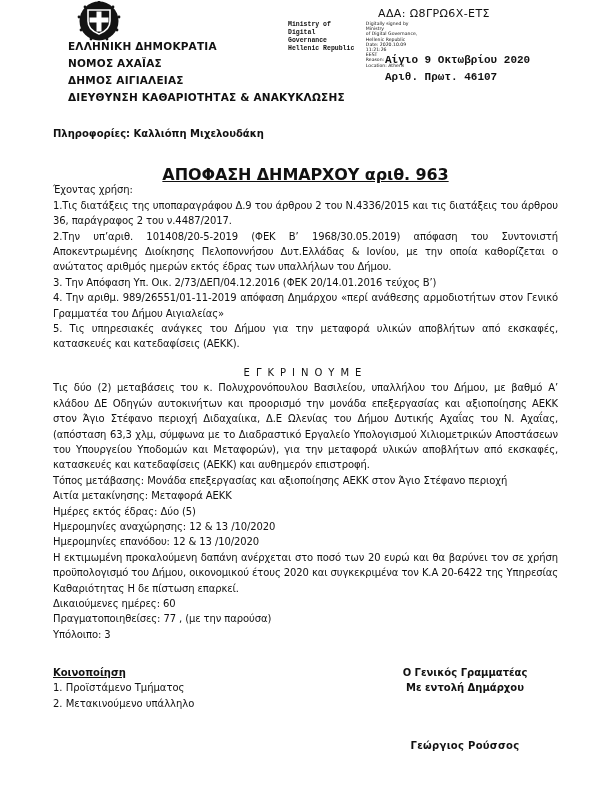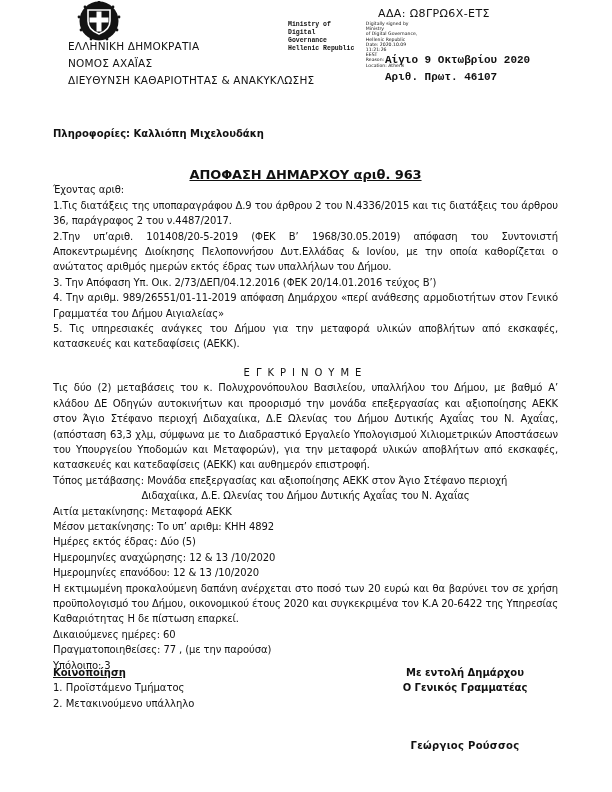--- a/index.html
+++ b/index.html
@@ -16,21 +16,21 @@
   .ada {
     position: absolute;
     left: 378px; top: 7px;
     font-size: 11px;
     letter-spacing: 0.4px;
   }
   .emblem { position: absolute; left: 76px; top: 1px; width: 46px; height: 42px; }
   .letterhead {
     position: absolute;
     left: 68px; top: 38px;
-    font-weight: normal;
+    font-weight: bold;
     font-size: 10.5px;
     line-height: 17px;
     letter-spacing: 0.2px;
     white-space: nowrap;
   }
   .stamp {
     position: absolute;
     left: 288px; top: 21px;
     display: flex;
     gap: 4px;
@@ -58,21 +58,21 @@
     left: 53px; top: 167px;
     width: 505px;
     font-size: 10px;
     line-height: 15.4px;
     letter-spacing: -0.1px;
   }
   .content div { margin: 0; }
   .doc-title {
     text-align: center;
     font-weight: bold;
-    font-size: 13px;
+    font-size: 16px;
     text-decoration: underline;
   }
   .just   { text-align: justify; }
   .center { text-align: center; }
   .approve-heading {
     text-align: center;
     letter-spacing: 6px;
     margin-top: 13px !important;
   }
   .footer-left {
@@ -114,20 +114,21 @@
       <circle cx="31" cy="38" r="1.4" fill="#141414"></circle>
       <path d="M12 9 h22 v11 q0 9 -11 13 q-11 -4 -11 -13 z" fill="none" stroke="#ffffff" stroke-width="1.6"></path>
       <rect x="20.5" y="10.5" width="5" height="20" fill="#ffffff"></rect>
       <rect x="13.5" y="16.5" width="19" height="5" fill="#ffffff"></rect>
     </svg>
   </div>
 
   <div class="letterhead">
     <div>ΕΛΛΗΝΙΚΗ ΔΗΜΟΚΡΑΤΙΑ</div>
     <div>ΝΟΜΟΣ ΑΧΑΪΑΣ</div>
+    <div>ΔΗΜΟΣ ΑΙΓΙΑΛΕΙΑΣ</div>
     <div>ΔΙΕΥΘΥΝΣΗ ΚΑΘΑΡΙΟΤΗΤΑΣ &amp; ΑΝΑΚΥΚΛΩΣΗΣ</div>
   </div>
 
   <div class="stamp">
     <div class="stamp-org">Ministry of Digital
 Governance
 Hellenic Republic</div>
     <div class="stamp-sig">Digitally signed by Ministry
 of Digital Governance,
 Hellenic Republic
@@ -139,50 +140,48 @@
 
   <div class="dateblock">
     <div>Αίγιο 9 Οκτωβρίου 2020</div>
     <div>Αριθ. Πρωτ. 46107</div>
   </div>
 
   <div class="contact">Πληροφορίες: Καλλιόπη Μιχελουδάκη</div>
 
   <div class="content">
     <div class="doc-title">ΑΠΟΦΑΣΗ ΔΗΜΑΡΧΟΥ αριθ. 963</div>
-    <div>Έχοντας αριθ:</div>
+    <div>Έχοντας χρήση:</div>
     <div class="just">1.Τις διατάξεις της υποπαραγράφου Δ.9 του άρθρου 2 του Ν.4336/2015 και τις διατάξεις του άρθρου 36, παράγραφος 2 του ν.4487/2017.</div>
     <div class="just">2.Την υπ’αριθ. 101408/20-5-2019 (ΦΕΚ Β’ 1968/30.05.2019) απόφαση του Συντονιστή Αποκεντρωμένης Διοίκησης Πελοποννήσου Δυτ.Ελλάδας &amp; Ιονίου, με την οποία καθορίζεται ο ανώτατος αριθμός ημερών εκτός έδρας των υπαλλήλων του Δήμου.</div>
     <div class="just">3. Την Απόφαση Υπ. Οικ. 2/73/ΔΕΠ/04.12.2016 (ΦΕΚ 20/14.01.2016 τεύχος Β’)</div>
     <div class="just">4. Την αριθμ. 989/26551/01-11-2019  απόφαση Δημάρχου «περί ανάθεσης αρμοδιοτήτων στον Γενικό Γραμματέα του Δήμου Αιγιαλείας»</div>
     <div class="just">5. Τις υπηρεσιακές ανάγκες του Δήμου για την μεταφορά υλικών αποβλήτων από εκσκαφές, κατασκευές και κατεδαφίσεις (ΑΕΚΚ).</div>
 
     <div class="approve-heading">ΕΓΚΡΙΝΟΥΜΕ</div>
     <div class="just">Τις δύο (2) μεταβάσεις του  κ. Πολυχρονόπουλου Βασιλείου, υπαλλήλου του Δήμου, με βαθμό Α’ κλάδου ΔΕ Οδηγών αυτοκινήτων και προορισμό την μονάδα επεξεργασίας και αξιοποίησης ΑΕΚΚ στον Άγιο Στέφανο περιοχή Διδαχαίικα, Δ.Ε Ωλενίας του Δήμου Δυτικής Αχαΐας του Ν. Αχαΐας, (απόσταση 63,3 χλμ, σύμφωνα με το Διαδραστικό Εργαλείο Υπολογισμού Χιλιομετρικών Αποστάσεων του Υπουργείου Υποδομών και Μεταφορών), για την μεταφορά υλικών αποβλήτων από εκσκαφές, κατασκευές και κατεδαφίσεις (ΑΕΚΚ) και αυθημερόν επιστροφή.</div>
 
     <div>Τόπος μετάβασης: Μονάδα επεξεργασίας και αξιοποίησης ΑΕΚΚ στον Άγιο Στέφανο περιοχή</div>
-    <div class="center">Διδαχαίικα, Δ.Ε. Ωλενίας του Δήμου Δυτικής Αχαΐας του Ν. Αχαΐας</div>
     <div>Αιτία μετακίνησης: Μεταφορά ΑΕΚΚ</div>
-    <div>Μέσον μετακίνησης: Το υπ’ αριθμ: ΚΗΗ 4892</div>
     <div>Ημέρες εκτός έδρας: Δύο  (5)</div>
     <div>Ημερομηνίες αναχώρησης: 12 &amp; 13 /10/2020</div>
     <div>Ημερομηνίες επανόδου: 12 &amp; 13 /10/2020</div>
 
     <div class="just">Η εκτιμωμένη προκαλούμενη δαπάνη ανέρχεται στο ποσό των 20 ευρώ και θα βαρύνει τον σε χρήση προϋπολογισμό του Δήμου, οικονομικού έτους 2020 και συγκεκριμένα τον Κ.Α 20-6422 της Υπηρεσίας Καθαριότητας  Η δε πίστωση επαρκεί.</div>
 
     <div>Δικαιούμενες ημέρες: 60</div>
     <div>Πραγματοποιηθείσες: 77 , (με  την  παρούσα)</div>
     <div>Υπόλοιπο: 3</div>
   </div>
 
   <div class="footer-left">
     <div class="notify-title">Κοινοποίηση</div>
     <div>1. Προϊστάμενο Τμήματος</div>
     <div>2. Μετακινούμενο υπάλληλο</div>
   </div>
 
   <div class="footer-right">
+    <div>Ο Γενικός  Γραμματέας</div>
     <div>Με εντολή Δημάρχου</div>
-    <div>Ο Γενικός  Γραμματέας</div>
     <div class="signer">Γεώργιος  Ρούσσος</div>
   </div>
 
 </div>
 
 </body></html>

